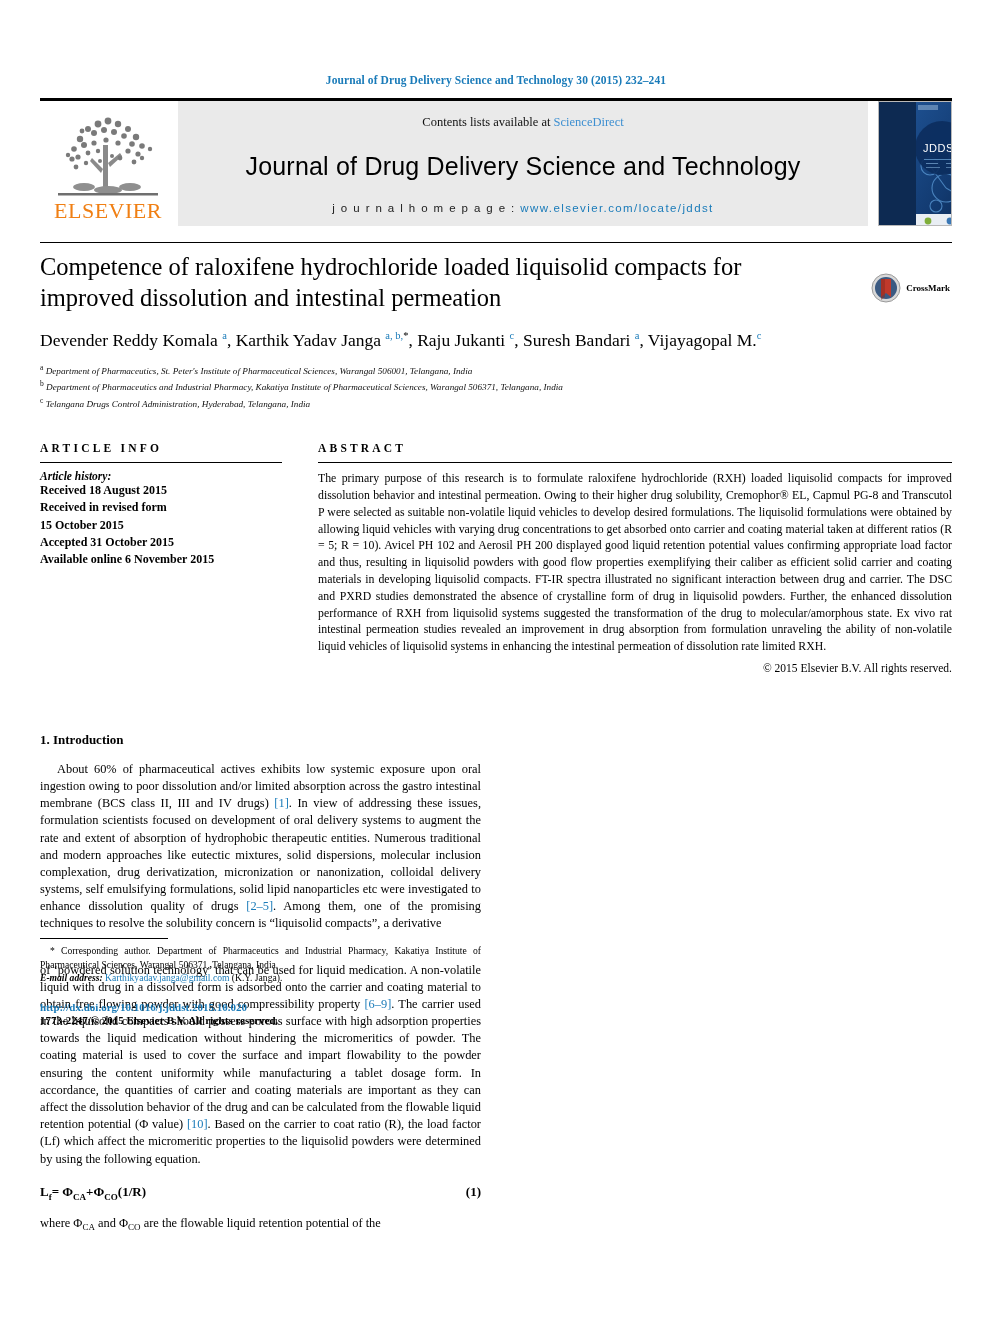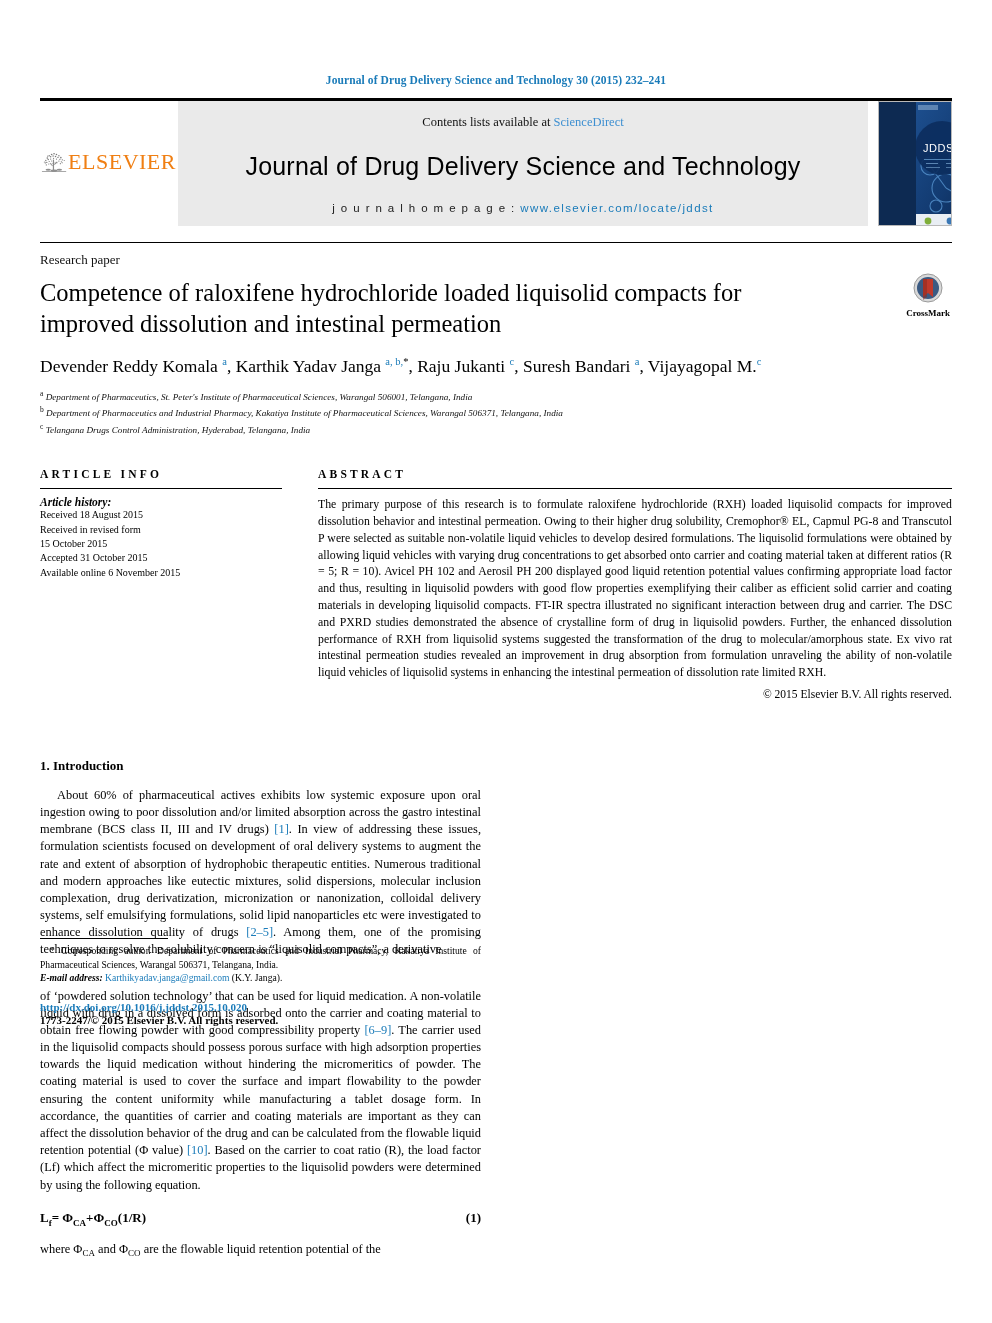--- a/index.html
+++ b/index.html
@@ -30,21 +30,21 @@
   .masthead {
     margin-top: 12px;
     border-top: 3px solid #000;
     display: flex;
     align-items: stretch;
     height: 128px;
   }
   .elsevier-logo {
     width: 136px;
     display: flex;
-    flex-direction: row;
+    flex-direction: column;
     align-items: center;
     justify-content: flex-end;
     padding-bottom: 4px;
     flex: none;
   }
   .tree-svg { display: block; }
   .elsevier-word {
     color: #f07f13;
     font-family: "Liberation Serif", serif;
     font-size: 22px;
@@ -100,21 +100,20 @@
     margin: 0 0 14px 0;
     font-family: "Liberation Serif", serif;
   }
   .crossmark {
     position: absolute;
     right: 2px;
     top: 30px;
     display: flex;
     align-items: center;
     gap: 5px;
-    flex-direction: column;
   }
   .crossmark-text { font-size: 9px; font-weight: bold; font-family: "Liberation Serif", serif; }
 
   .authors { font-size: 17.5px; line-height: 1.42; width: 800px; }
   .authors sup { color: #1a7bb9; font-size: 10.5px; vertical-align: super; }
   .authors sup.star { color: #000; }
   .affils { margin-top: 9px; }
   .affil { font-size: 9.2px; font-style: italic; line-height: 1.5; color: #111; }
   .affil sup { font-style: normal; font-size: 7.5px; vertical-align: super; }
 
@@ -124,21 +123,21 @@
   .col-abstract { flex: 1; padding-left: 16px; }
   .sec-head {
     font-size: 11.5px;
     font-weight: bold;
     letter-spacing: 3.2px;
     font-family: "Liberation Serif", serif;
     margin-bottom: 8px;
   }
   .rule { border-top: 1.6px solid #000; margin-bottom: 7px; }
   .hist-label, .kw-label { font-style: italic; font-size: 11.5px; font-weight: bold; }
-  .hist-line, .kw-line { font-size: 10px; line-height: 1.44; }
+  .hist-line, .kw-line { font-size: 12px; line-height: 1.44; font-weight: bold; }
   .kw-block { margin-top: 22px; }
   .abstract-body {
     font-size: 11.8px;
     line-height: 1.425;
     text-align: justify;
     hyphens: auto;
   }
   .copyright { text-align: right; font-size: 11.5px; margin-top: 7px; }
 
   
@@ -297,21 +296,20 @@
         <circle cx="12" cy="119" r="3.4" fill="#7fae3a"></circle>
         <circle cx="34" cy="119" r="3.4" fill="#3a77b5"></circle>
         <circle cx="56" cy="119" r="3.4" fill="#d8a437"></circle>
         <rect x="2" y="3" width="20" height="5" fill="#9fc0e0" opacity=".5"></rect>
         <rect x="50" y="3" width="19" height="4" fill="#9fc0e0" opacity=".4"></rect>
       </svg>
     </div>
   </div>
 
   <div class="titleblock">
-    <div class="article-type">Research paper</div>
 
     <div class="crossmark">
       <svg width="30" height="30" viewBox="0 0 30 30">
         <circle cx="15" cy="15" r="14" fill="#d9d9d9" stroke="#9a9a9a" stroke-width="1"></circle>
         <circle cx="15" cy="15" r="11" fill="#3b5a82"></circle>
         <path d="M10 6 h10 v18 l-5 -4 l-5 4 Z" fill="#c0392b"></path>
         <path d="M10 6 h4 v18 l-4 3 Z" fill="#8c2b20" opacity=".55"></path>
       </svg>
       <span class="crossmark-text">CrossMark</span>
     </div>

